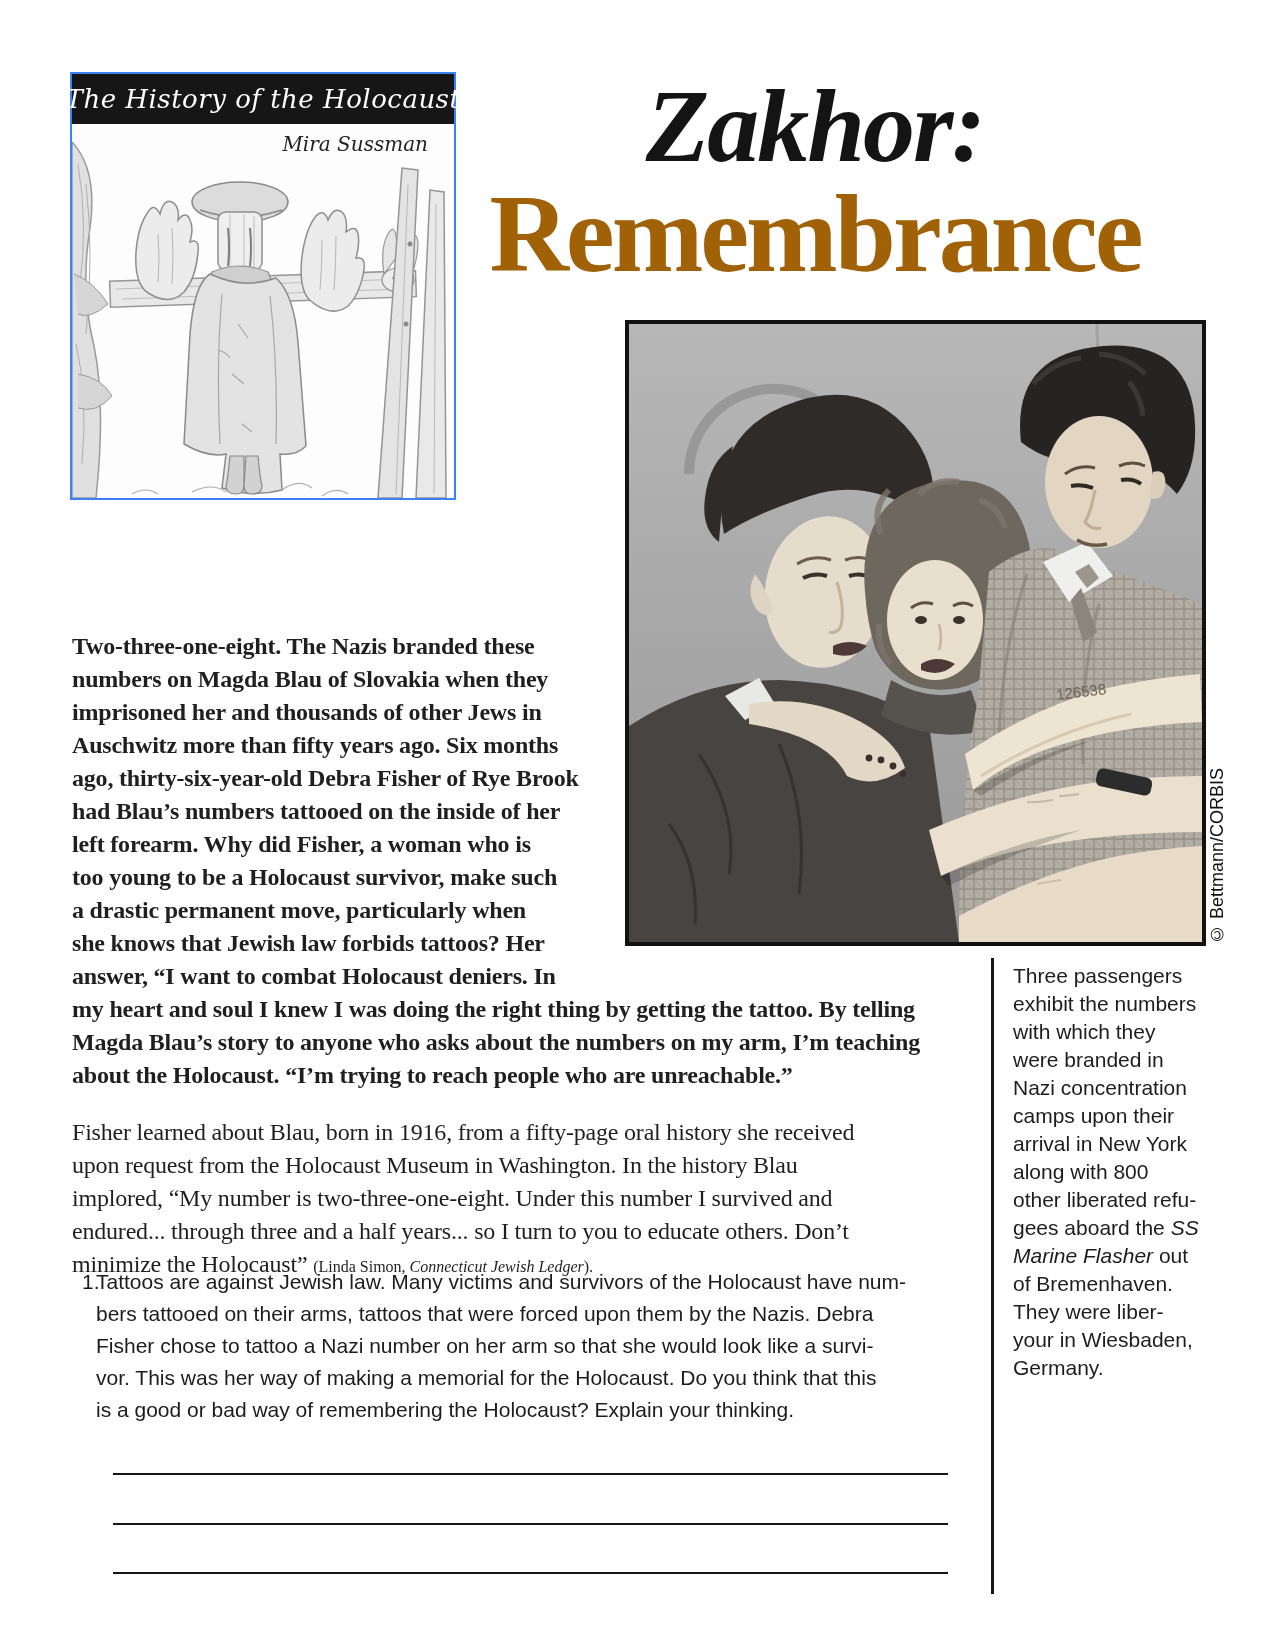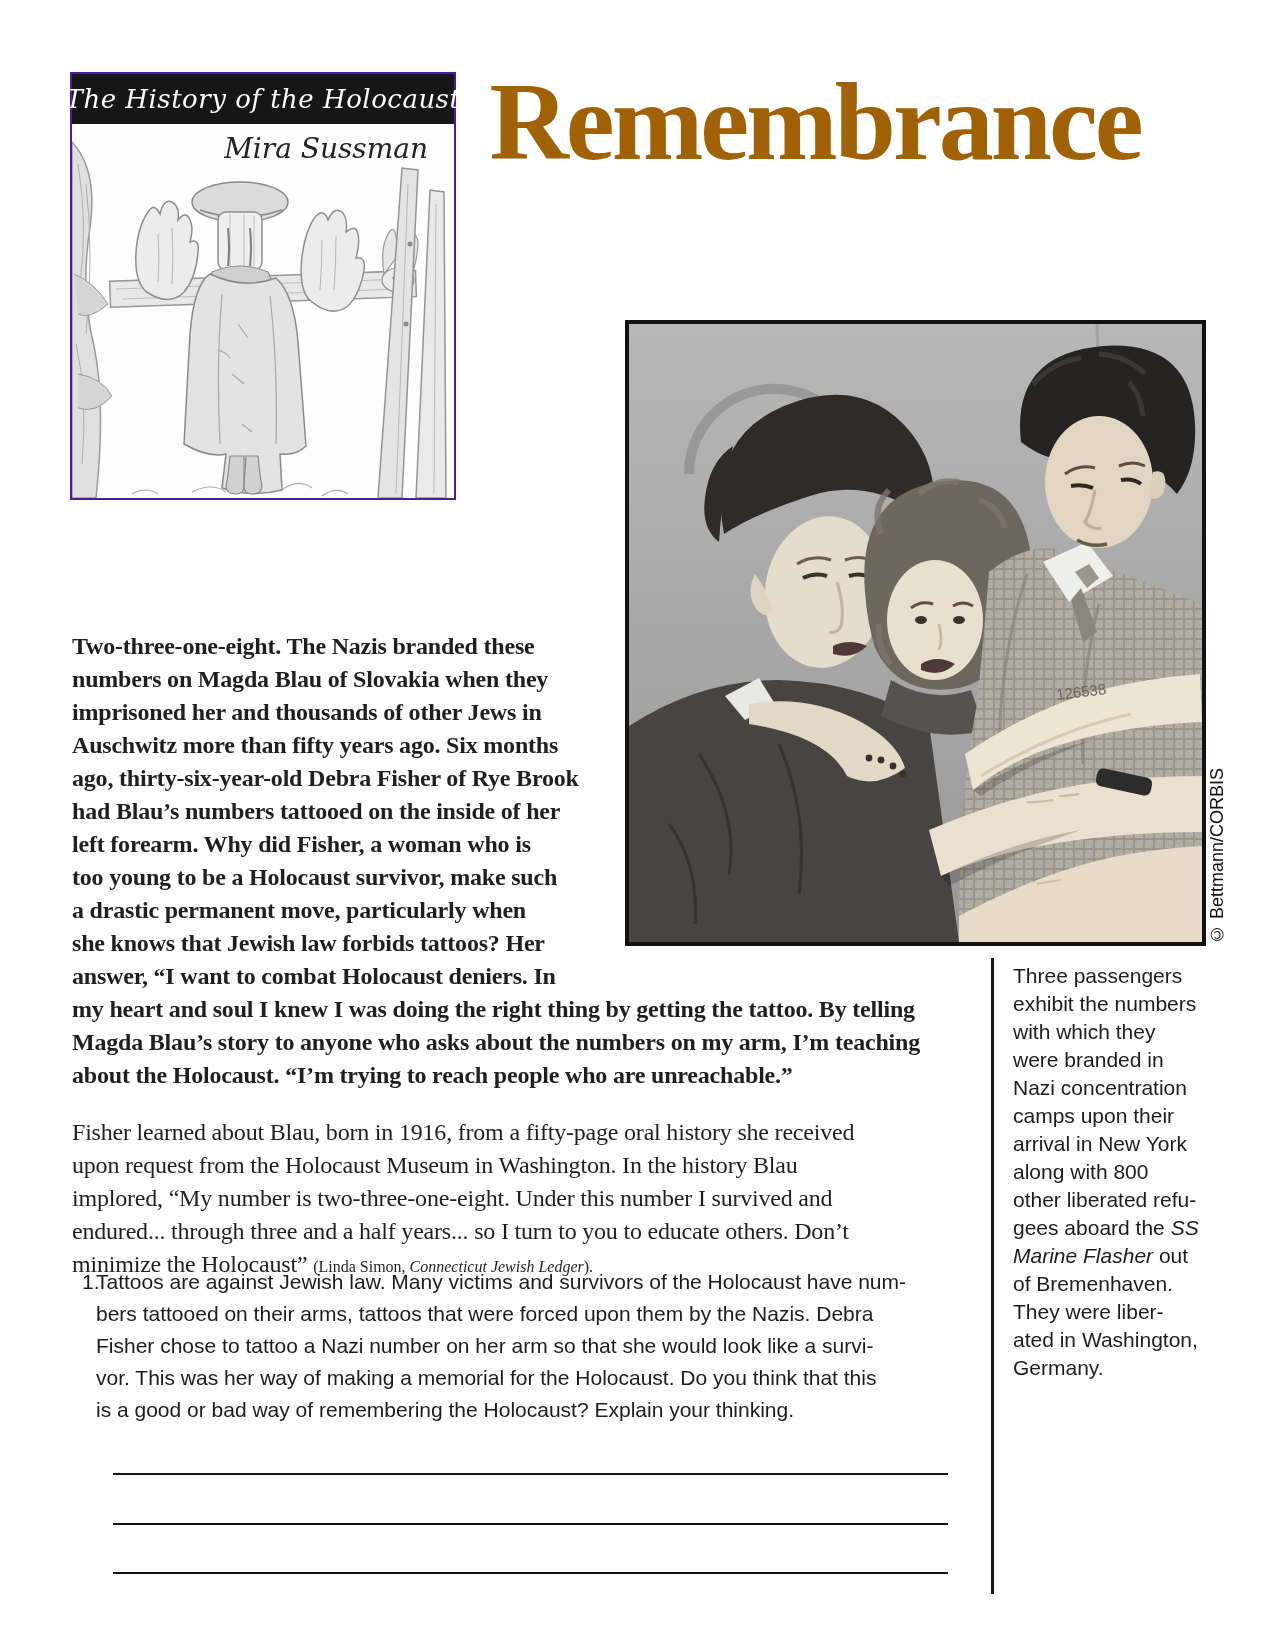--- a/index.html
+++ b/index.html
@@ -7,36 +7,36 @@
     position:relative;
     width:1272px;height:1647px;
     background:#ffffff;
     font-family:"Liberation Serif","DejaVu Serif",serif;
     color:#1a1a1a;
     overflow:hidden;
   }
   
   .cover{
     position:absolute;left:70px;top:72px;width:386px;height:428px;
-    border:2px solid #4c1d95;box-sizing:border-box;background:#fdfdfd;
+    border:2px solid #3b82f6;box-sizing:border-box;background:#fdfdfd;
   }
   .cover-band{
     position:absolute;left:0;top:0;right:0;height:50px;background:#161616;
     display:flex;align-items:center;justify-content:center;
   }
   .cover-band-title{
     font-family:"DejaVu Serif","Liberation Serif",serif;
     font-style:italic;font-size:26px;color:#ffffff;letter-spacing:.5px;
     white-space:nowrap;
   }
   .cover-art{position:absolute;left:0;top:50px;width:382px;height:374px;}
   .cover-author{
     position:absolute;top:58px;right:26px;
     font-family:"DejaVu Serif","Liberation Serif",serif;
-    font-style:italic;font-size:28px;color:#222;
+    font-style:italic;font-size:20px;color:#222;
   }
   
   .title-block{position:absolute;left:445px;top:70px;width:740px;text-align:center;}
   .title-line1{
     font-style:italic;font-weight:700;font-size:104px;line-height:112px;
     letter-spacing:-2px;color:#141414;
   }
   .title-line2{
     font-weight:700;font-size:110px;line-height:104px;
     letter-spacing:-3px;color:#a16207;
@@ -152,20 +152,21 @@
       <path d="M336,60 L324,370 M364,80 L362,370" stroke="#b8b8b8" stroke-width="1" fill="none"></path>
       <circle cx="338" cy="120" r="2.5" fill="#8a8a8a"></circle>
         <circle cx="334" cy="200" r="2.5" fill="#8a8a8a"></circle>
 
       <path d="M120,368 q20,-10 34,0 M210,366 q16,-12 30,-2 M250,372 q14,-10 26,-2 M60,370 q14,-8 26,0" stroke="#aeaeae" stroke-width="1.2" fill="none"></path>
     </svg>
     <span class="cover-author">Mira Sussman</span>
   </div>
 
   <div class="title-block">
+    <div class="title-line1">Zakhor:</div>
     <div class="title-line2">Remembrance</div>
   </div>
 
   <div class="photo">
     <svg viewBox="0 0 573 618" width="573" height="618" xmlns="http://www.w3.org/2000/svg" aria-hidden="true">
       <defs>
         <linearGradient id="bgGrad" x1="0" y1="0" x2="0" y2="1">
           <stop offset="0" stop-color="#b7b7b7"></stop>
           <stop offset="1" stop-color="#989898"></stop>
         </linearGradient>
@@ -284,16 +285,16 @@
 were branded in
 Nazi concentration
 camps upon their
 arrival in New York
 along with 800
 other liberated refu-
 gees aboard the </span><span class="italic">SS
 Marine Flasher</span><span> out
 of Bremenhaven.
 They were liber-
-ated in Washington,
+your in Wiesbaden,
 Germany.</span></div>
 
 </div>
 
 </body></html>

